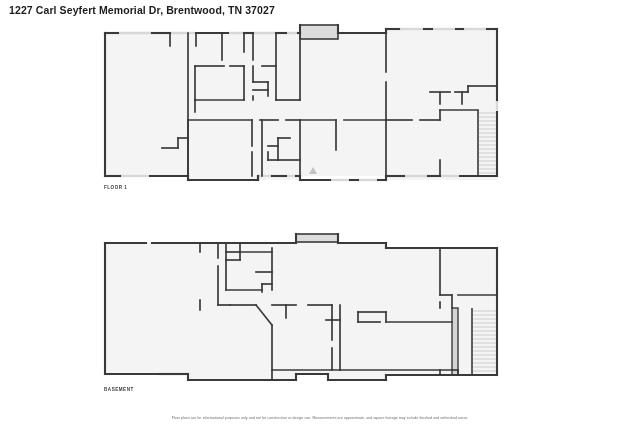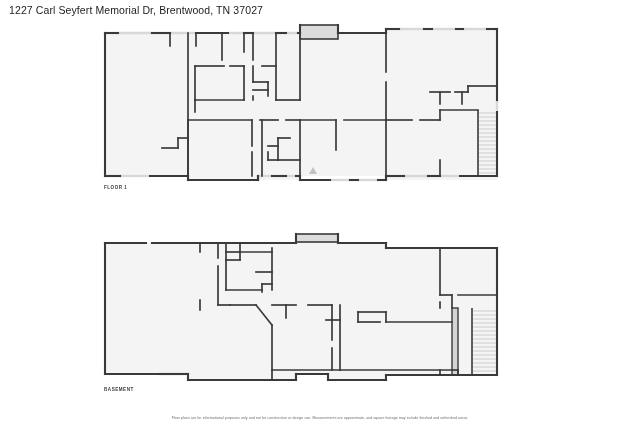--- a/index.html
+++ b/index.html
@@ -5,21 +5,21 @@
   html,body{margin:0;padding:0;}
   body{
     width:640px;height:426px;
     background:#ffffff;
     font-family:"Liberation Sans", sans-serif;
     overflow:hidden;
     position:relative;
   }
   #title{
     position:absolute;left:9px;top:4px;
-    font-size:10.5px;font-weight:normal;color:#1c1c1c;
+    font-size:10.5px;font-weight:bold;color:#1c1c1c;
     letter-spacing:0.1px;
     white-space:nowrap;
   }
   .plan-label{
     position:absolute;
     font-size:4.6px;font-weight:bold;color:#3d3d3d;
     letter-spacing:0.5px;
   }
   #floor1-label{left:104px;top:185px;}
   #basement-label{left:104px;top:387px;}

